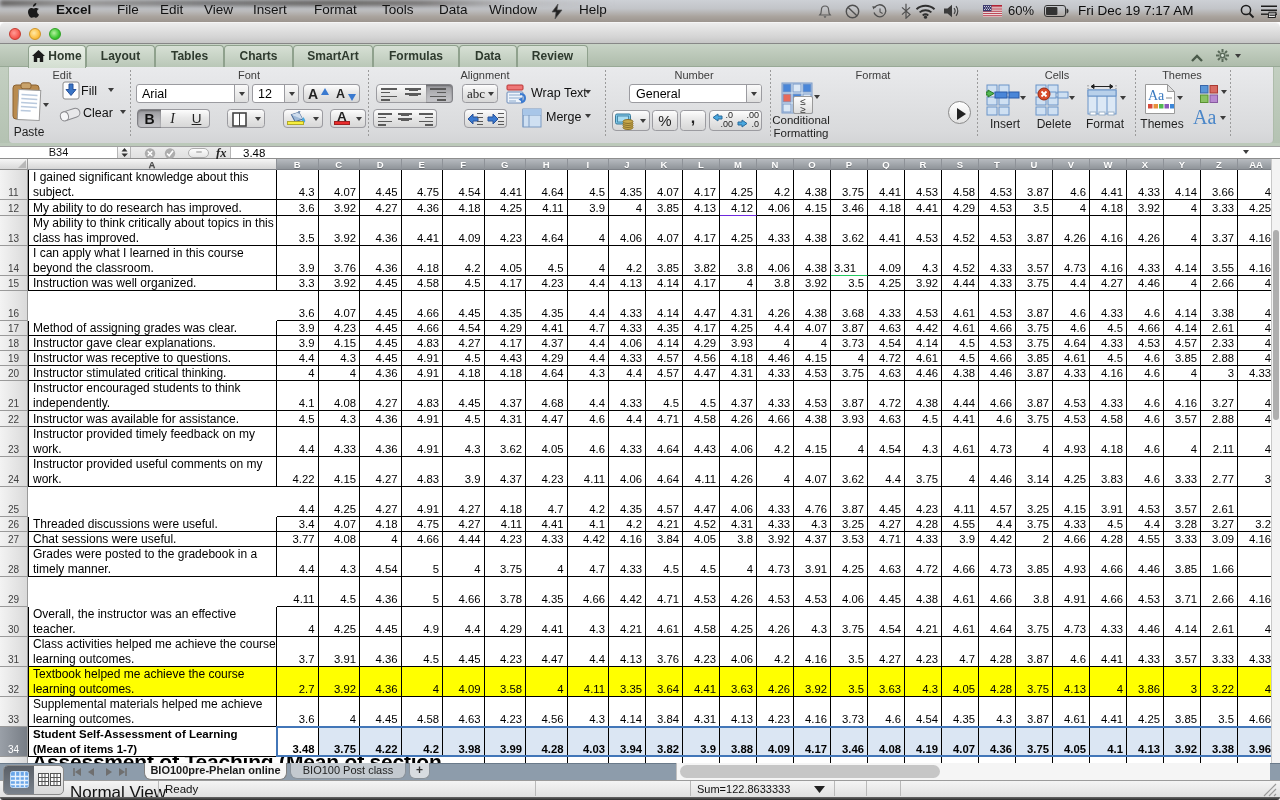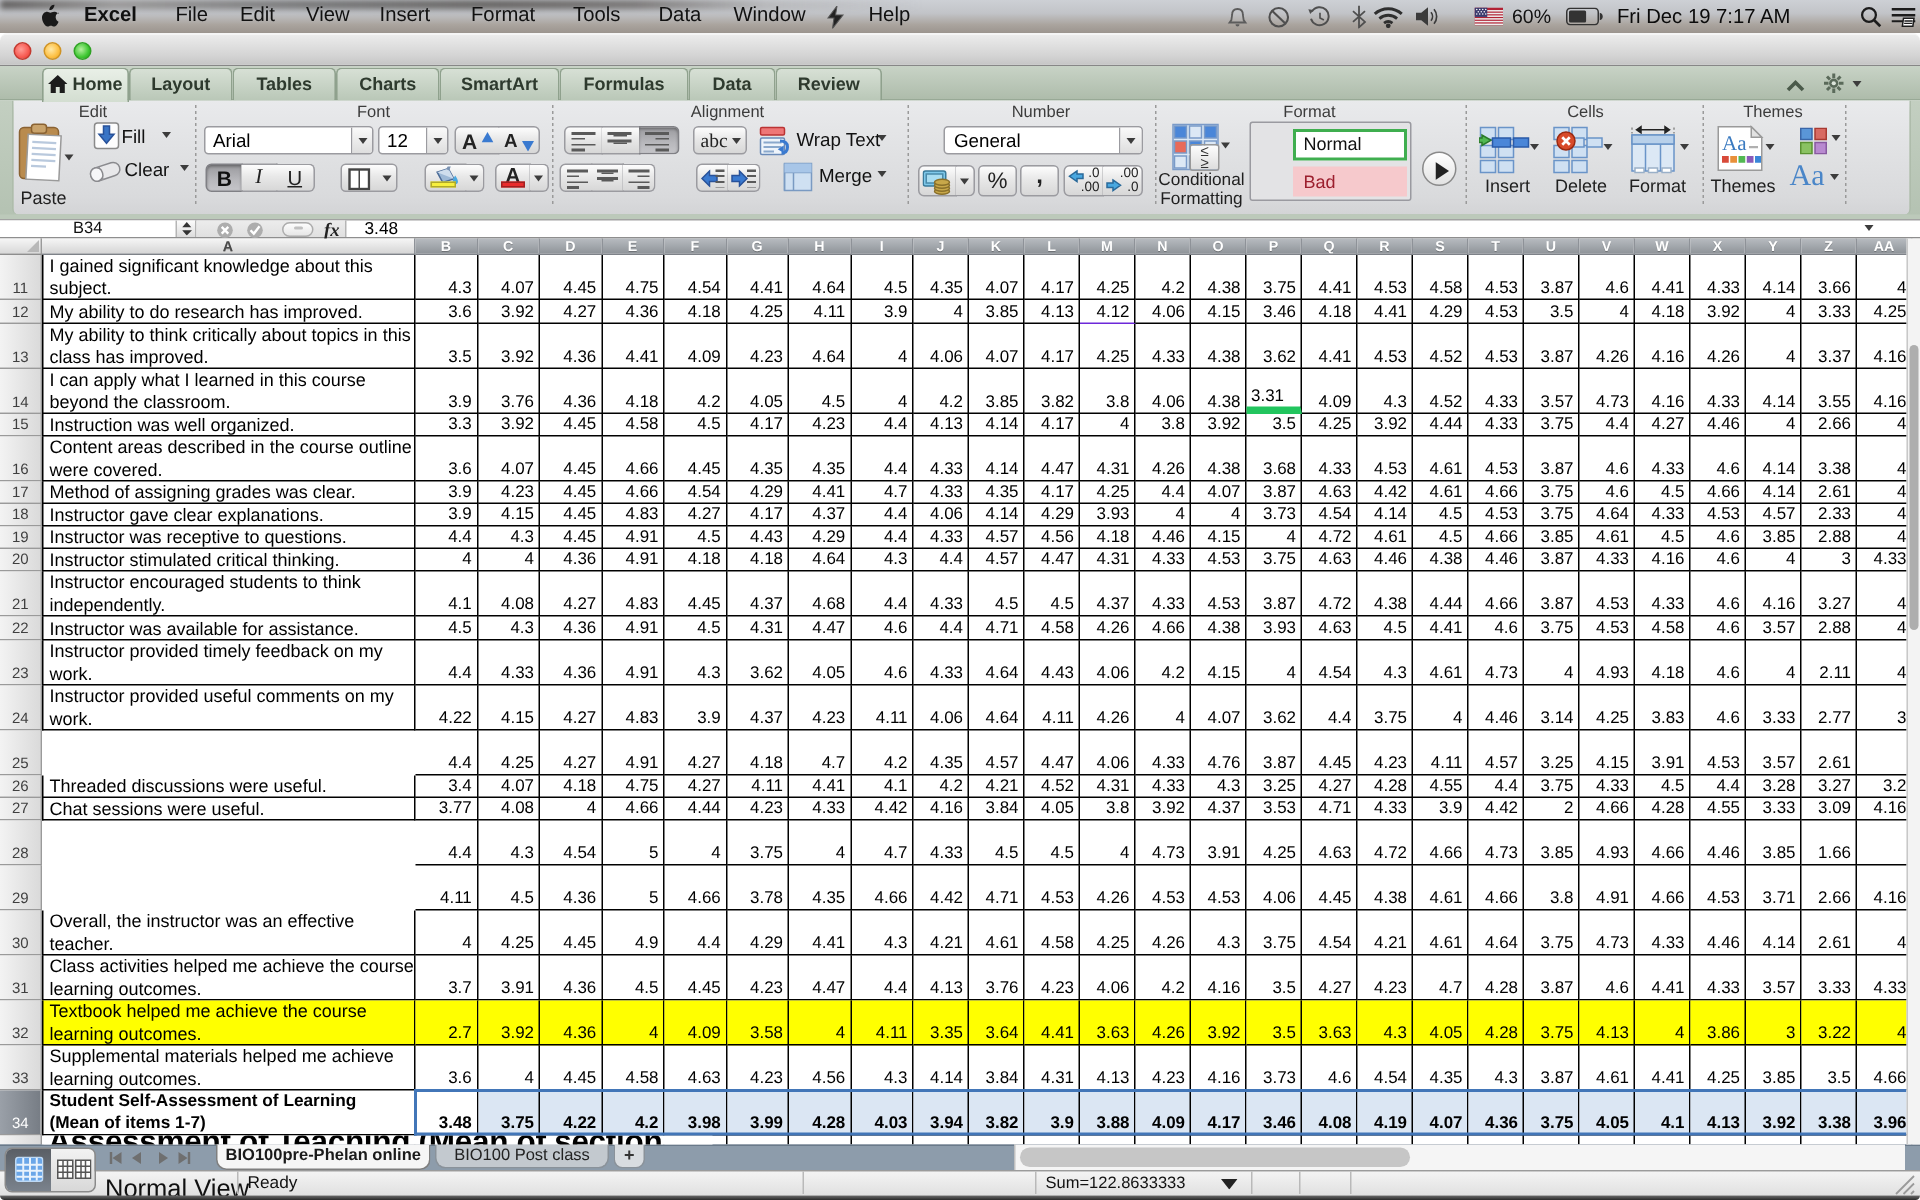--- a/index.html
+++ b/index.html
@@ -374,24 +374,20 @@
         <rect x="12" y="12" width="8" height="8" fill="#4a86d8"></rect>
         <rect x="22" y="12" width="8" height="8" fill="#dce8f5"></rect>
 <rect x="2" y="22" width="8" height="8" fill="#dce8f5"></rect>
         <rect x="12" y="22" width="8" height="8" fill="#e86a5a"></rect>
         <rect x="22" y="22" width="8" height="8" fill="#4a86d8"></rect>
       </g>
 </svg>
     <div class="ab" style="left:793px;top:96px;width:20px;height:18px;background:linear-gradient(#fdfdfd,#ddd);border:1px solid #999;border-radius:2px;font-size:10px;color:#333;text-align:center;line-height:8px"><span style="position:relative;top:1px">≤<br>≥</span></div>
     <div class="ab dar" style="left:814px;top:95px"></div>
     <div class="ab rlbl" style="left:746px;top:114px;width:110px;line-height:12.5px">Conditional<br>Formatting</div>
-    <div class="ab" style="left:833px;top:81px;width:108px;height:53px;background:#e3e3e5;border:1px solid #9a9aa0;border-radius:2px;overflow:hidden">
-<div style="position:absolute;left:28px;top:4px;width:76px;height:21px;background:#fff;border:2px solid #3fae4f;font-size:12px;color:#111;line-height:17px;padding-left:5px">Normal</div>
-<div style="position:absolute;left:28px;top:29px;width:76px;height:20px;background:#f6c9cc;font-size:12px;color:#9c1f2e;line-height:20px;padding-left:7px">Bad</div>
-</div>
     <div class="ab" style="left:948px;top:101px;width:23px;height:23px;border-radius:50%;background:linear-gradient(#fff,#e2e2e2);border:1px solid #8a8a8a">
       <svg style="position:absolute;left:8px;top:5.5px" width="9" height="12" viewBox="0 0 9 12">
         <path fill="#222" d="M0 0l9 6-9 6z"></path>
       </svg>
     </div>
     <svg class="ab" style="left:986px;top:84px" width="34" height="32" viewBox="0 0 34 32">
 <g fill="#cfe0f2" stroke="#6a94c8">
 <rect x="1" y="1" width="10" height="8"></rect>
         <rect x="13" y="1" width="10" height="8"></rect>
 <rect x="1" y="13" width="10" height="8"></rect>
@@ -636,21 +632,21 @@
     <div class="ab" style="left:443.0px;top:246.0px;width:41.5px;height:30px;border-right:1px solid #000;border-bottom:1px solid #000;font-size:11.3px;color:#000;display:flex;align-items:flex-end;justify-content:flex-end;padding:0 3px 1px 0;overflow:hidden">4.2</div>
     <div class="ab" style="left:484.5px;top:246.0px;width:41.5px;height:30px;border-right:1px solid #000;border-bottom:1px solid #000;font-size:11.3px;color:#000;display:flex;align-items:flex-end;justify-content:flex-end;padding:0 3px 1px 0;overflow:hidden">4.05</div>
     <div class="ab" style="left:526.0px;top:246.0px;width:41.5px;height:30px;border-right:1px solid #000;border-bottom:1px solid #000;font-size:11.3px;color:#000;display:flex;align-items:flex-end;justify-content:flex-end;padding:0 3px 1px 0;overflow:hidden">4.5</div>
     <div class="ab" style="left:567.5px;top:246.0px;width:41.5px;height:30px;border-right:1px solid #000;border-bottom:1px solid #000;font-size:11.3px;color:#000;display:flex;align-items:flex-end;justify-content:flex-end;padding:0 3px 1px 0;overflow:hidden">4</div>
     <div class="ab" style="left:609.0px;top:246.0px;width:37px;height:30px;border-right:1px solid #000;border-bottom:1px solid #000;font-size:11.3px;color:#000;display:flex;align-items:flex-end;justify-content:flex-end;padding:0 3px 1px 0;overflow:hidden">4.2</div>
     <div class="ab" style="left:646.0px;top:246.0px;width:37px;height:30px;border-right:1px solid #000;border-bottom:1px solid #000;font-size:11.3px;color:#000;display:flex;align-items:flex-end;justify-content:flex-end;padding:0 3px 1px 0;overflow:hidden">3.85</div>
     <div class="ab" style="left:683.0px;top:246.0px;width:37px;height:30px;border-right:1px solid #000;border-bottom:1px solid #000;font-size:11.3px;color:#000;display:flex;align-items:flex-end;justify-content:flex-end;padding:0 3px 1px 0;overflow:hidden">3.82</div>
     <div class="ab" style="left:720.0px;top:246.0px;width:37px;height:30px;border-right:1px solid #000;border-bottom:1px solid #000;font-size:11.3px;color:#000;display:flex;align-items:flex-end;justify-content:flex-end;padding:0 3px 1px 0;overflow:hidden">3.8</div>
     <div class="ab" style="left:757.0px;top:246.0px;width:37px;height:30px;border-right:1px solid #000;border-bottom:1px solid #000;font-size:11.3px;color:#000;display:flex;align-items:flex-end;justify-content:flex-end;padding:0 3px 1px 0;overflow:hidden">4.06</div>
     <div class="ab" style="left:794.0px;top:246.0px;width:37px;height:30px;border-right:1px solid #000;border-bottom:1px solid #000;font-size:11.3px;color:#000;display:flex;align-items:flex-end;justify-content:flex-end;padding:0 3px 1px 0;overflow:hidden">4.38</div>
-    <div class="ab" style="left:831.0px;top:246.0px;width:37px;height:30px;border-right:1px solid #000;border-bottom:5px solid #22c55e;font-size:11.3px;color:#000;display:flex;align-items:flex-end;justify-content:flex-end;padding:0 11px 1px 0;overflow:hidden">3.31</div>
+    <div class="ab" style="left:831.0px;top:246.0px;width:37px;height:30px;border-right:1px solid #000;border-bottom:1px solid #22c55e;font-size:11.3px;color:#000;display:flex;align-items:flex-end;justify-content:flex-end;padding:0 11px 1px 0;overflow:hidden">3.31</div>
     <div class="ab" style="left:868.0px;top:246.0px;width:37px;height:30px;border-right:1px solid #000;border-bottom:1px solid #000;font-size:11.3px;color:#000;display:flex;align-items:flex-end;justify-content:flex-end;padding:0 3px 1px 0;overflow:hidden">4.09</div>
     <div class="ab" style="left:905.0px;top:246.0px;width:37px;height:30px;border-right:1px solid #000;border-bottom:1px solid #000;font-size:11.3px;color:#000;display:flex;align-items:flex-end;justify-content:flex-end;padding:0 3px 1px 0;overflow:hidden">4.3</div>
     <div class="ab" style="left:942.0px;top:246.0px;width:37px;height:30px;border-right:1px solid #000;border-bottom:1px solid #000;font-size:11.3px;color:#000;display:flex;align-items:flex-end;justify-content:flex-end;padding:0 3px 1px 0;overflow:hidden">4.52</div>
     <div class="ab" style="left:979.0px;top:246.0px;width:37px;height:30px;border-right:1px solid #000;border-bottom:1px solid #000;font-size:11.3px;color:#000;display:flex;align-items:flex-end;justify-content:flex-end;padding:0 3px 1px 0;overflow:hidden">4.33</div>
     <div class="ab" style="left:1016.0px;top:246.0px;width:37px;height:30px;border-right:1px solid #000;border-bottom:1px solid #000;font-size:11.3px;color:#000;display:flex;align-items:flex-end;justify-content:flex-end;padding:0 3px 1px 0;overflow:hidden">3.57</div>
     <div class="ab" style="left:1053.0px;top:246.0px;width:37px;height:30px;border-right:1px solid #000;border-bottom:1px solid #000;font-size:11.3px;color:#000;display:flex;align-items:flex-end;justify-content:flex-end;padding:0 3px 1px 0;overflow:hidden">4.73</div>
     <div class="ab" style="left:1090.0px;top:246.0px;width:37px;height:30px;border-right:1px solid #000;border-bottom:1px solid #000;font-size:11.3px;color:#000;display:flex;align-items:flex-end;justify-content:flex-end;padding:0 3px 1px 0;overflow:hidden">4.16</div>
     <div class="ab" style="left:1127.0px;top:246.0px;width:37px;height:30px;border-right:1px solid #000;border-bottom:1px solid #000;font-size:11.3px;color:#000;display:flex;align-items:flex-end;justify-content:flex-end;padding:0 3px 1px 0;overflow:hidden">4.33</div>
     <div class="ab" style="left:1164.0px;top:246.0px;width:37px;height:30px;border-right:1px solid #000;border-bottom:1px solid #000;font-size:11.3px;color:#000;display:flex;align-items:flex-end;justify-content:flex-end;padding:0 3px 1px 0;overflow:hidden">4.14</div>
     <div class="ab" style="left:1201.0px;top:246.0px;width:37px;height:30px;border-right:1px solid #000;border-bottom:1px solid #000;font-size:11.3px;color:#000;display:flex;align-items:flex-end;justify-content:flex-end;padding:0 3px 1px 0;overflow:hidden">3.55</div>
@@ -677,23 +673,20 @@
     <div class="ab" style="left:905.0px;top:276.0px;width:37px;height:15px;border-right:1px solid #000;border-bottom:1px solid #000;font-size:11.3px;color:#000;display:flex;align-items:flex-end;justify-content:flex-end;padding:0 3px 1px 0;overflow:hidden">3.92</div>
     <div class="ab" style="left:942.0px;top:276.0px;width:37px;height:15px;border-right:1px solid #000;border-bottom:1px solid #000;font-size:11.3px;color:#000;display:flex;align-items:flex-end;justify-content:flex-end;padding:0 3px 1px 0;overflow:hidden">4.44</div>
     <div class="ab" style="left:979.0px;top:276.0px;width:37px;height:15px;border-right:1px solid #000;border-bottom:1px solid #000;font-size:11.3px;color:#000;display:flex;align-items:flex-end;justify-content:flex-end;padding:0 3px 1px 0;overflow:hidden">4.33</div>
     <div class="ab" style="left:1016.0px;top:276.0px;width:37px;height:15px;border-right:1px solid #000;border-bottom:1px solid #000;font-size:11.3px;color:#000;display:flex;align-items:flex-end;justify-content:flex-end;padding:0 3px 1px 0;overflow:hidden">3.75</div>
     <div class="ab" style="left:1053.0px;top:276.0px;width:37px;height:15px;border-right:1px solid #000;border-bottom:1px solid #000;font-size:11.3px;color:#000;display:flex;align-items:flex-end;justify-content:flex-end;padding:0 3px 1px 0;overflow:hidden">4.4</div>
     <div class="ab" style="left:1090.0px;top:276.0px;width:37px;height:15px;border-right:1px solid #000;border-bottom:1px solid #000;font-size:11.3px;color:#000;display:flex;align-items:flex-end;justify-content:flex-end;padding:0 3px 1px 0;overflow:hidden">4.27</div>
     <div class="ab" style="left:1127.0px;top:276.0px;width:37px;height:15px;border-right:1px solid #000;border-bottom:1px solid #000;font-size:11.3px;color:#000;display:flex;align-items:flex-end;justify-content:flex-end;padding:0 3px 1px 0;overflow:hidden">4.46</div>
     <div class="ab" style="left:1164.0px;top:276.0px;width:37px;height:15px;border-right:1px solid #000;border-bottom:1px solid #000;font-size:11.3px;color:#000;display:flex;align-items:flex-end;justify-content:flex-end;padding:0 3px 1px 0;overflow:hidden">4</div>
     <div class="ab" style="left:1201.0px;top:276.0px;width:37px;height:15px;border-right:1px solid #000;border-bottom:1px solid #000;font-size:11.3px;color:#000;display:flex;align-items:flex-end;justify-content:flex-end;padding:0 3px 1px 0;overflow:hidden">2.66</div>
     <div class="ab" style="left:1238.0px;top:276.0px;width:37px;height:15px;border-right:1px solid #000;border-bottom:1px solid #000;font-size:11.3px;color:#000;display:flex;align-items:flex-end;justify-content:flex-end;padding:0 3px 1px 0;overflow:hidden">4</div>
-    <div class="ab" style="left:28px;top:291.0px;width:249px;height:30px;border-left:1px solid #000;border-right:1px solid #000;border-bottom:1px solid #000;font-size:12px;line-height:14.5px;color:#000;padding:0 0 0px 4px;display:flex;align-items:flex-end;overflow:hidden">
-      <div style="white-space:nowrap">Content areas described in the course outline<br>were covered.</div>
-    </div>
     <div class="ab" style="left:277.0px;top:291.0px;width:41.5px;height:30px;border-right:1px solid #000;border-bottom:1px solid #000;font-size:11.3px;color:#000;display:flex;align-items:flex-end;justify-content:flex-end;padding:0 3px 1px 0;overflow:hidden">3.6</div>
     <div class="ab" style="left:318.5px;top:291.0px;width:41.5px;height:30px;border-right:1px solid #000;border-bottom:1px solid #000;font-size:11.3px;color:#000;display:flex;align-items:flex-end;justify-content:flex-end;padding:0 3px 1px 0;overflow:hidden">4.07</div>
     <div class="ab" style="left:360.0px;top:291.0px;width:41.5px;height:30px;border-right:1px solid #000;border-bottom:1px solid #000;font-size:11.3px;color:#000;display:flex;align-items:flex-end;justify-content:flex-end;padding:0 3px 1px 0;overflow:hidden">4.45</div>
     <div class="ab" style="left:401.5px;top:291.0px;width:41.5px;height:30px;border-right:1px solid #000;border-bottom:1px solid #000;font-size:11.3px;color:#000;display:flex;align-items:flex-end;justify-content:flex-end;padding:0 3px 1px 0;overflow:hidden">4.66</div>
     <div class="ab" style="left:443.0px;top:291.0px;width:41.5px;height:30px;border-right:1px solid #000;border-bottom:1px solid #000;font-size:11.3px;color:#000;display:flex;align-items:flex-end;justify-content:flex-end;padding:0 3px 1px 0;overflow:hidden">4.45</div>
     <div class="ab" style="left:484.5px;top:291.0px;width:41.5px;height:30px;border-right:1px solid #000;border-bottom:1px solid #000;font-size:11.3px;color:#000;display:flex;align-items:flex-end;justify-content:flex-end;padding:0 3px 1px 0;overflow:hidden">4.35</div>
     <div class="ab" style="left:526.0px;top:291.0px;width:41.5px;height:30px;border-right:1px solid #000;border-bottom:1px solid #000;font-size:11.3px;color:#000;display:flex;align-items:flex-end;justify-content:flex-end;padding:0 3px 1px 0;overflow:hidden">4.35</div>
     <div class="ab" style="left:567.5px;top:291.0px;width:41.5px;height:30px;border-right:1px solid #000;border-bottom:1px solid #000;font-size:11.3px;color:#000;display:flex;align-items:flex-end;justify-content:flex-end;padding:0 3px 1px 0;overflow:hidden">4.4</div>
     <div class="ab" style="left:609.0px;top:291.0px;width:37px;height:30px;border-right:1px solid #000;border-bottom:1px solid #000;font-size:11.3px;color:#000;display:flex;align-items:flex-end;justify-content:flex-end;padding:0 3px 1px 0;overflow:hidden">4.33</div>
     <div class="ab" style="left:646.0px;top:291.0px;width:37px;height:30px;border-right:1px solid #000;border-bottom:1px solid #000;font-size:11.3px;color:#000;display:flex;align-items:flex-end;justify-content:flex-end;padding:0 3px 1px 0;overflow:hidden">4.14</div>
@@ -1022,20 +1015,23 @@
     <div class="ab" style="left:905.0px;top:532.0px;width:37px;height:15px;border-right:1px solid #000;border-bottom:1px solid #000;font-size:11.3px;color:#000;display:flex;align-items:flex-end;justify-content:flex-end;padding:0 3px 1px 0;overflow:hidden">4.33</div>
     <div class="ab" style="left:942.0px;top:532.0px;width:37px;height:15px;border-right:1px solid #000;border-bottom:1px solid #000;font-size:11.3px;color:#000;display:flex;align-items:flex-end;justify-content:flex-end;padding:0 3px 1px 0;overflow:hidden">3.9</div>
     <div class="ab" style="left:979.0px;top:532.0px;width:37px;height:15px;border-right:1px solid #000;border-bottom:1px solid #000;font-size:11.3px;color:#000;display:flex;align-items:flex-end;justify-content:flex-end;padding:0 3px 1px 0;overflow:hidden">4.42</div>
     <div class="ab" style="left:1016.0px;top:532.0px;width:37px;height:15px;border-right:1px solid #000;border-bottom:1px solid #000;font-size:11.3px;color:#000;display:flex;align-items:flex-end;justify-content:flex-end;padding:0 3px 1px 0;overflow:hidden">2</div>
     <div class="ab" style="left:1053.0px;top:532.0px;width:37px;height:15px;border-right:1px solid #000;border-bottom:1px solid #000;font-size:11.3px;color:#000;display:flex;align-items:flex-end;justify-content:flex-end;padding:0 3px 1px 0;overflow:hidden">4.66</div>
     <div class="ab" style="left:1090.0px;top:532.0px;width:37px;height:15px;border-right:1px solid #000;border-bottom:1px solid #000;font-size:11.3px;color:#000;display:flex;align-items:flex-end;justify-content:flex-end;padding:0 3px 1px 0;overflow:hidden">4.28</div>
     <div class="ab" style="left:1127.0px;top:532.0px;width:37px;height:15px;border-right:1px solid #000;border-bottom:1px solid #000;font-size:11.3px;color:#000;display:flex;align-items:flex-end;justify-content:flex-end;padding:0 3px 1px 0;overflow:hidden">4.55</div>
     <div class="ab" style="left:1164.0px;top:532.0px;width:37px;height:15px;border-right:1px solid #000;border-bottom:1px solid #000;font-size:11.3px;color:#000;display:flex;align-items:flex-end;justify-content:flex-end;padding:0 3px 1px 0;overflow:hidden">3.33</div>
     <div class="ab" style="left:1201.0px;top:532.0px;width:37px;height:15px;border-right:1px solid #000;border-bottom:1px solid #000;font-size:11.3px;color:#000;display:flex;align-items:flex-end;justify-content:flex-end;padding:0 3px 1px 0;overflow:hidden">3.09</div>
     <div class="ab" style="left:1238.0px;top:532.0px;width:37px;height:15px;border-right:1px solid #000;border-bottom:1px solid #000;font-size:11.3px;color:#000;display:flex;align-items:flex-end;justify-content:flex-end;padding:0 3px 1px 0;overflow:hidden">4.16</div>
+    <div class="ab" style="left:28px;top:547.0px;width:249px;height:30px;border-left:1px solid #000;border-right:1px solid #000;border-bottom:1px solid #000;font-size:12px;line-height:14.5px;color:#000;padding:0 0 0px 4px;display:flex;align-items:flex-end;overflow:hidden">
+      <div style="white-space:nowrap">Grades were posted to the gradebook in a<br>timely manner.</div>
+    </div>
     <div class="ab" style="left:277.0px;top:547.0px;width:41.5px;height:30px;border-right:1px solid #000;border-bottom:1px solid #000;font-size:11.3px;color:#000;display:flex;align-items:flex-end;justify-content:flex-end;padding:0 3px 1px 0;overflow:hidden">4.4</div>
     <div class="ab" style="left:318.5px;top:547.0px;width:41.5px;height:30px;border-right:1px solid #000;border-bottom:1px solid #000;font-size:11.3px;color:#000;display:flex;align-items:flex-end;justify-content:flex-end;padding:0 3px 1px 0;overflow:hidden">4.3</div>
     <div class="ab" style="left:360.0px;top:547.0px;width:41.5px;height:30px;border-right:1px solid #000;border-bottom:1px solid #000;font-size:11.3px;color:#000;display:flex;align-items:flex-end;justify-content:flex-end;padding:0 3px 1px 0;overflow:hidden">4.54</div>
     <div class="ab" style="left:401.5px;top:547.0px;width:41.5px;height:30px;border-right:1px solid #000;border-bottom:1px solid #000;font-size:11.3px;color:#000;display:flex;align-items:flex-end;justify-content:flex-end;padding:0 3px 1px 0;overflow:hidden">5</div>
     <div class="ab" style="left:443.0px;top:547.0px;width:41.5px;height:30px;border-right:1px solid #000;border-bottom:1px solid #000;font-size:11.3px;color:#000;display:flex;align-items:flex-end;justify-content:flex-end;padding:0 3px 1px 0;overflow:hidden">4</div>
     <div class="ab" style="left:484.5px;top:547.0px;width:41.5px;height:30px;border-right:1px solid #000;border-bottom:1px solid #000;font-size:11.3px;color:#000;display:flex;align-items:flex-end;justify-content:flex-end;padding:0 3px 1px 0;overflow:hidden">3.75</div>
     <div class="ab" style="left:526.0px;top:547.0px;width:41.5px;height:30px;border-right:1px solid #000;border-bottom:1px solid #000;font-size:11.3px;color:#000;display:flex;align-items:flex-end;justify-content:flex-end;padding:0 3px 1px 0;overflow:hidden">4</div>
     <div class="ab" style="left:567.5px;top:547.0px;width:41.5px;height:30px;border-right:1px solid #000;border-bottom:1px solid #000;font-size:11.3px;color:#000;display:flex;align-items:flex-end;justify-content:flex-end;padding:0 3px 1px 0;overflow:hidden">4.7</div>
     <div class="ab" style="left:609.0px;top:547.0px;width:37px;height:30px;border-right:1px solid #000;border-bottom:1px solid #000;font-size:11.3px;color:#000;display:flex;align-items:flex-end;justify-content:flex-end;padding:0 3px 1px 0;overflow:hidden">4.33</div>
     <div class="ab" style="left:646.0px;top:547.0px;width:37px;height:30px;border-right:1px solid #000;border-bottom:1px solid #000;font-size:11.3px;color:#000;display:flex;align-items:flex-end;justify-content:flex-end;padding:0 3px 1px 0;overflow:hidden">4.5</div>

